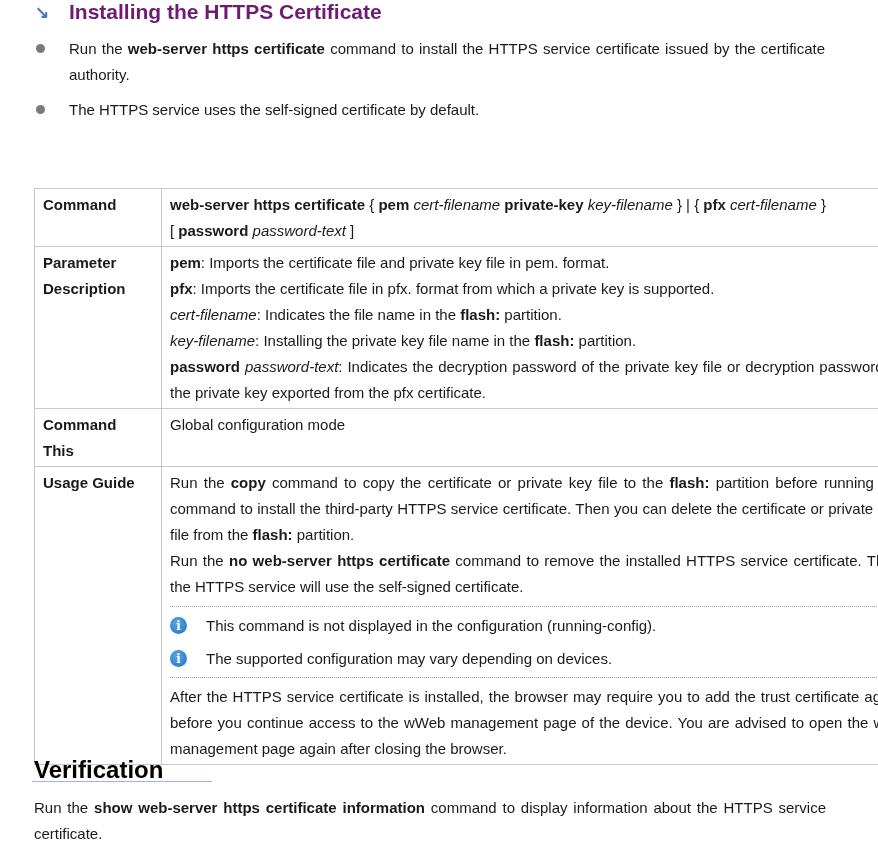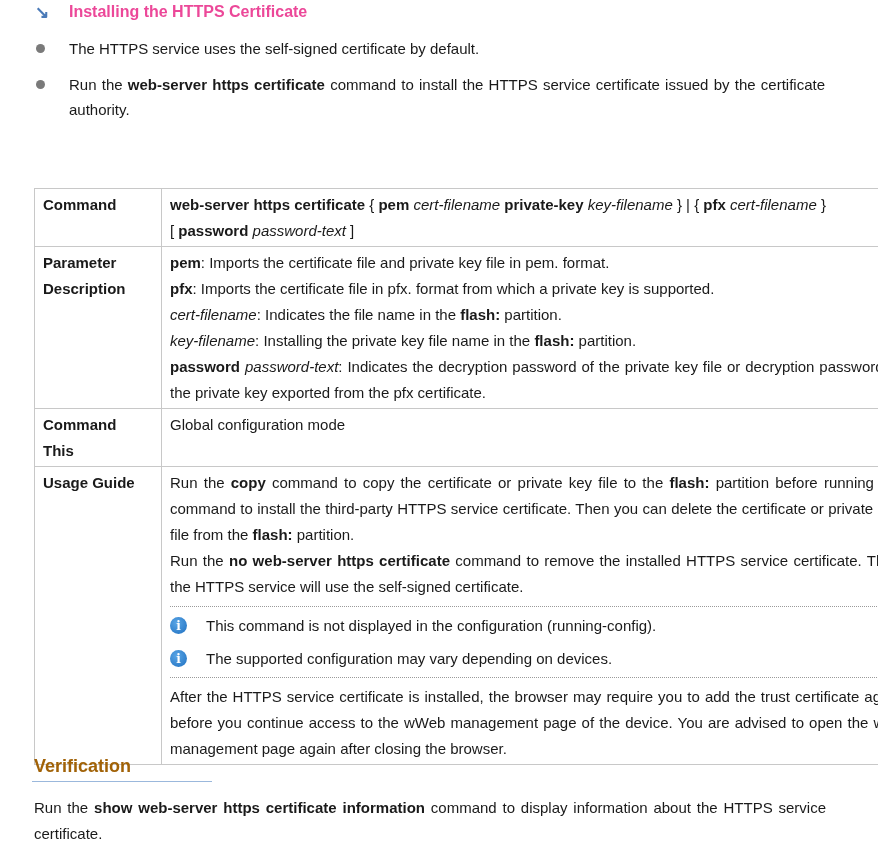--- a/index.html
+++ b/index.html
@@ -7,21 +7,21 @@
       width: 878px; height: 851px; overflow: hidden; position: relative;
       font-family: "Liberation Sans", sans-serif; color: #1a1a1a; font-size: 15px;
     }
     .heading {
       position: absolute; left: 35px; top: 2px; height: 20px;
       display: flex; align-items: center;
     }
     .heading .arrow {
       color: #4a7ab8; font-weight: bold; font-size: 17px; width: 34px; display: inline-block;
     }
-    .heading .title { color: #ec4899; font-weight: bold; font-size: 16px; }
+    .heading .title { color: #701a75; font-weight: bold; font-size: 21px; }
     .bullets { position: absolute; left: 35px; top: 36px; width: 790px; }
     .bullet {
       position: relative; padding-left: 34px; line-height: 25.5px; margin-bottom: 10px;
       text-align: justify;
     }
     .bullet .dot {
       position: absolute; left: 1px; top: 8px; width: 9px; height: 9px; border-radius: 50%;
       background: #7a7a7a;
     }
     b { font-weight: bold; }
@@ -42,21 +42,21 @@
     }
     .note { display: flex; align-items: center; height: 33px; }
     .note .info {
       width: 17px; height: 17px; border-radius: 50%;
       background: radial-gradient(circle at 40% 35%, #5aa6e6, #1e6fc0);
       color: #fff; font-weight: bold; font-size: 12px; font-family: "DejaVu Serif", serif;
       display: flex; align-items: center; justify-content: center; margin-right: 19px; flex: none;
     }
     .verif {
       position: absolute; left: 34px; top: 756px;
-      color: #a16207; font-weight: bold; font-size: 18px;
+      color: #000000; font-weight: bold; font-size: 24px;
     }
     .verif-line {
       position: absolute; left: 32px; top: 781px; width: 180px; height: 0;
       border-top: 1.5px solid #9bb8dc;
     }
     .verif-text {
       position: absolute; left: 34px; top: 795px; width: 792px; line-height: 25.5px;
       text-align: justify;
     }
   </style>
@@ -64,25 +64,25 @@
 <body>
 
 <div class="heading">
   <span class="arrow">↘</span>
   <span class="title">Installing the HTTPS Certificate</span>
 </div>
 
 <div class="bullets">
   <div class="bullet">
     <span class="dot"></span>
-    <span>The HTTPS service uses the self-signed certificate by default.</span>
+    <span>Run the </span><b>web-server https certificate</b><span> command to install the HTTPS service certificate issued by the certificate authority.</span>
   </div>
   <div class="bullet">
     <span class="dot"></span>
-    <span>Run the </span><b>web-server https certificate</b><span> command to install the HTTPS service certificate issued by the certificate authority.</span>
+    <span>The HTTPS service uses the self-signed certificate by default.</span>
   </div>
 </div>
 
 <table class="cmd">
   <tbody>
       <tr>
     <td class="label">Command</td>
     <td class="content">
       <b>web-server https certificate</b><span> { </span><b>pem</b> <i>cert-filename</i> <b>private-key</b> <i>key-filename</i><span> } | { </span><b>pfx</b> <i>cert-filename</i><span> }</span><br>
       <span>[ </span><b>password</b> <i>password-text</i><span> ]</span>

